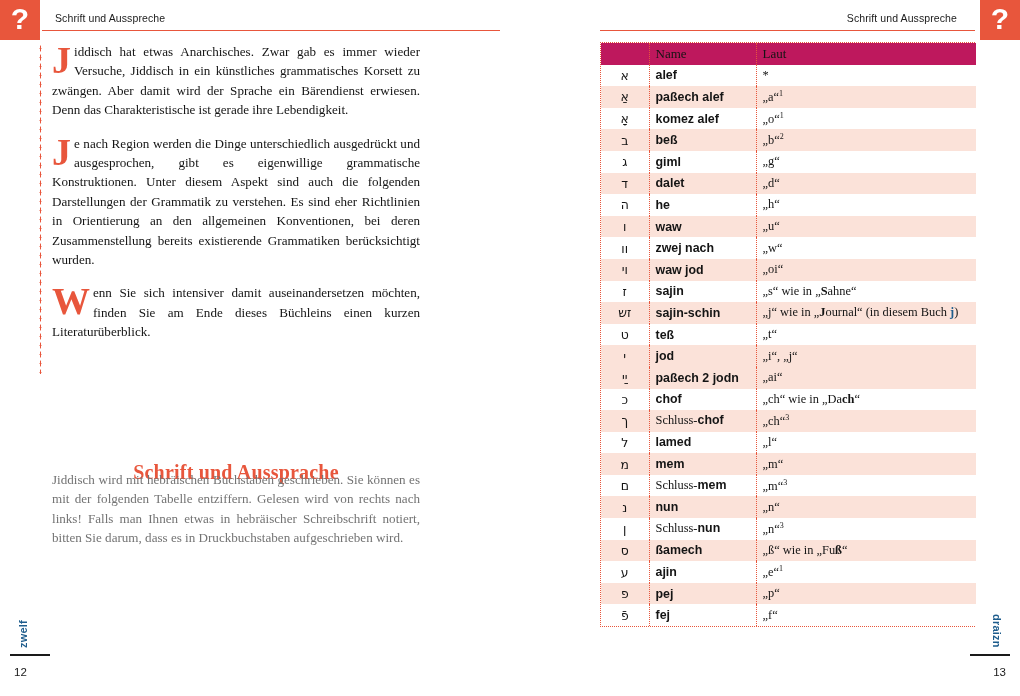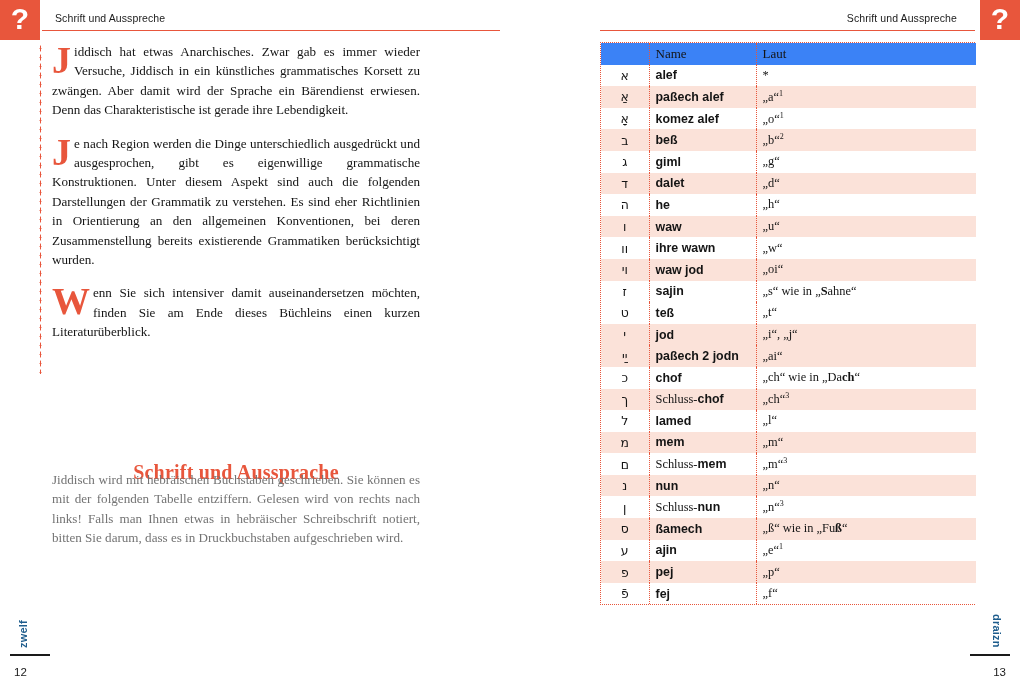--- a/index.html
+++ b/index.html
@@ -174,21 +174,21 @@
   table.alpha th, table.alpha td {
     border-right: 1.4px dotted #e8563c;
     padding: 1px 6px;
     height: 21.6px;
     vertical-align: middle;
     font-size: 12.4px;
     color: #141414;
   }
   table.alpha th:last-child, table.alpha td:last-child { border-right: none; margin-top: 44px; }
 
-  tr.hdr { background: #3b82f6; }
+  tr.hdr { background: #be185d; }
   tr.hdr th {
     text-align: left;
     font-weight: normal;
     font-size: 13px;
     color: #141414;
     font-family: "Liberation Serif", serif;
   }
   tr.hdr th.heb { }
 
   tr.odd  { background: #ffffff; }
@@ -317,32 +317,37 @@
               <td class="nm"><span>he</span></td>
               <td class="lt">„h“</td>
             </tr>
             <tr class="even">
               <td class="heb">ו</td>
               <td class="nm"><span>waw</span></td>
               <td class="lt">„u“</td>
             </tr>
             <tr class="odd">
               <td class="heb">וו</td>
-              <td class="nm"><span>ihre wawn</span></td>
+              <td class="nm"><span>zwej nach</span></td>
               <td class="lt">„w“</td>
             </tr>
             <tr class="even">
               <td class="heb">וי</td>
               <td class="nm"><span>waw jod</span></td>
               <td class="lt">„oi“</td>
             </tr>
             <tr class="odd">
               <td class="heb">ז</td>
               <td class="nm"><span>sajin</span></td>
               <td class="lt">„s“ wie in „<b>S</b>ahne“</td>
+            </tr>
+            <tr class="even">
+              <td class="heb">זש</td>
+              <td class="nm"><span>sajin-schin</span></td>
+              <td class="lt">„j“ wie in „<b>J</b>ournal“ (in diesem Buch <span class="blue">j</span>)</td>
             </tr>
             <tr class="odd">
               <td class="heb">ט</td>
               <td class="nm"><span>teß</span></td>
               <td class="lt">„t“</td>
             </tr>
             <tr class="even">
               <td class="heb">י</td>
               <td class="nm"><span>jod</span></td>
               <td class="lt">„i“, „j“</td>

